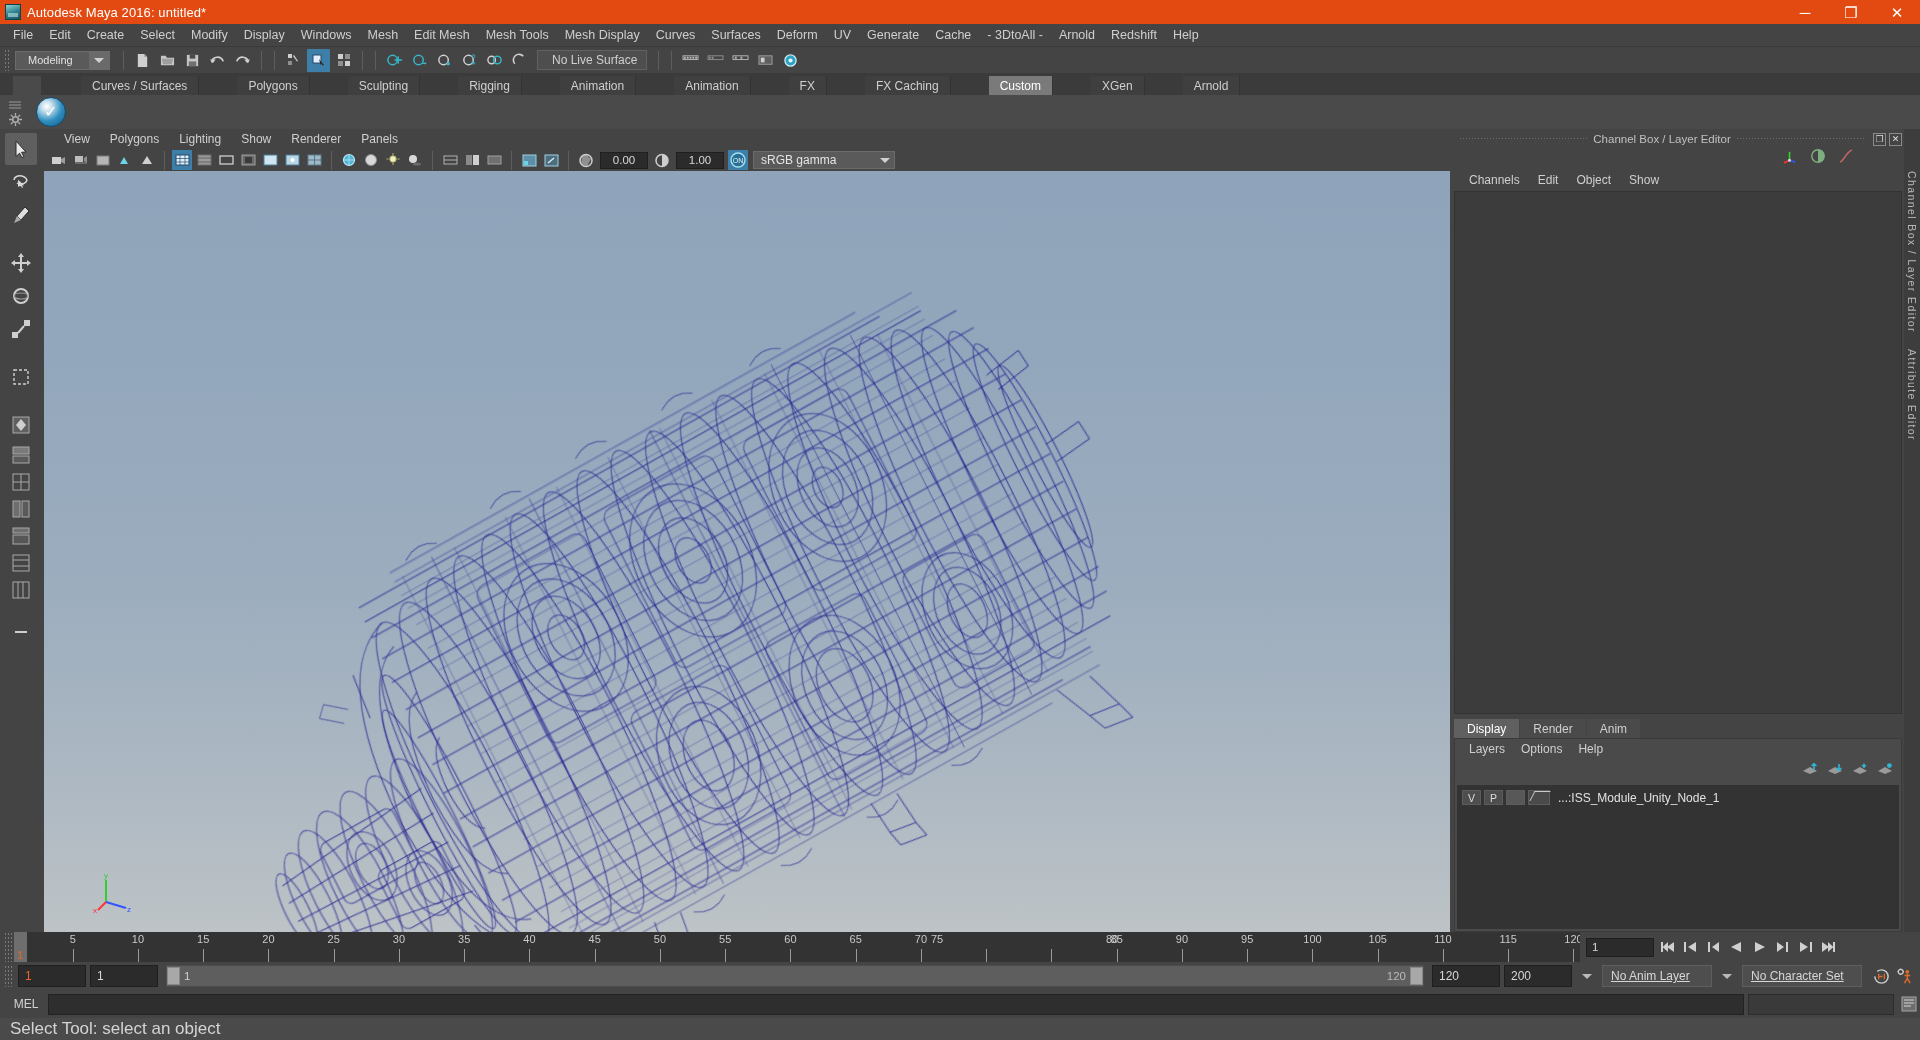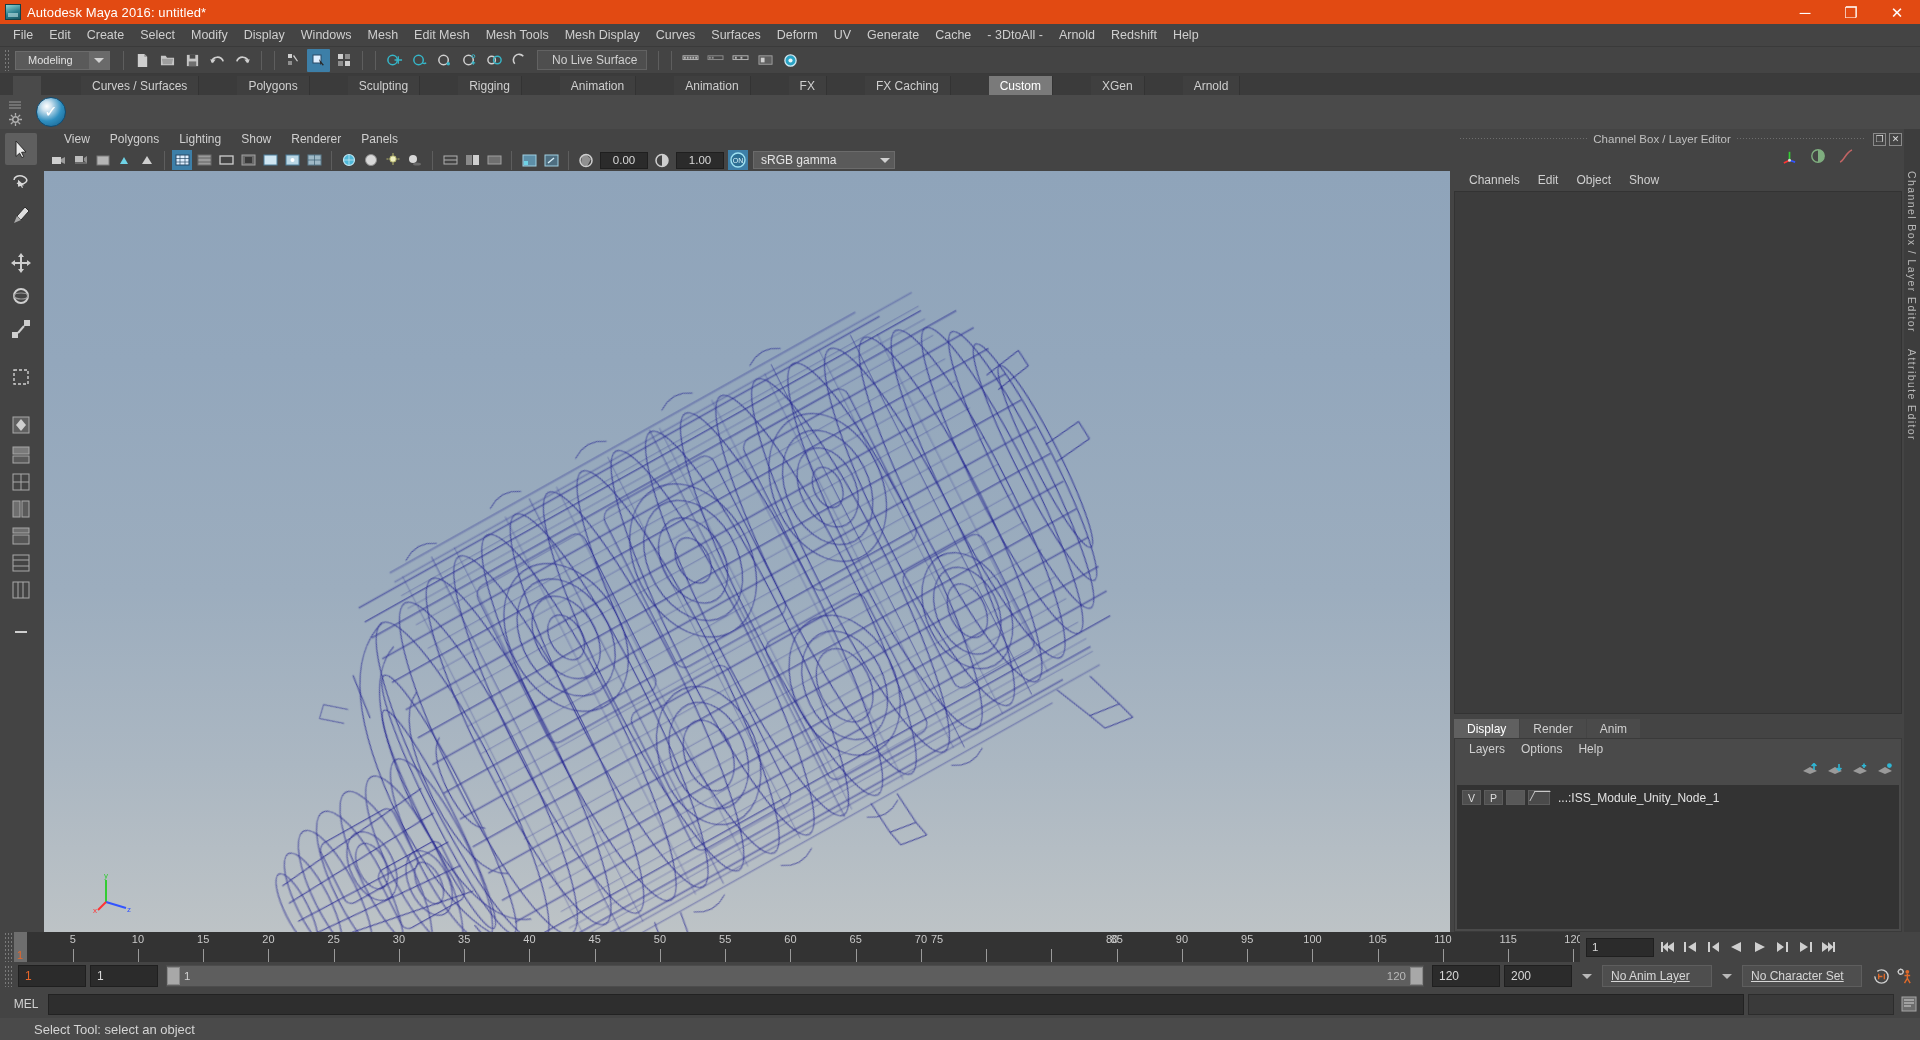--- a/index.html
+++ b/index.html
@@ -260,21 +260,21 @@
 
   
   #melrow { flex: 0 0 28px; display: flex; align-items: center; background: #444444; padding-left: 4px; gap: 4px; }
   #mellabel { font-size: 12px; color: #d2d2d2; width: 36px; text-align: center; }
   #melinput { flex: 1; height: 21px; background: #2e2e2e; border: 1px solid #222; }
   #melside { width: 146px; height: 21px; background: #3a3a3a; border: 1px solid #2c2c2c; }
   #melicon { width: 22px; height: 21px; display: flex; align-items: center; justify-content: center; }
 
   
   #statusbar { flex: 0 0 22px; display: flex; align-items: center; background: #4a4a4a; padding-left: 4px; gap: 6px; }
-  #statusbar .stext { font-size: 13px; color: #d4d4d4; margin-left: 24px; }
+  #statusbar .stext { font-size: 17px; color: #d4d4d4; }
 </style>
 </head>
 <body>
 
 <div id="titlebar">
   <div class="app-icon"></div>
   <div class="title-text">Autodesk Maya 2016: untitled*</div>
   <div id="winbtns">
     <div class="min">─</div>
     <div class="max">❐</div>

